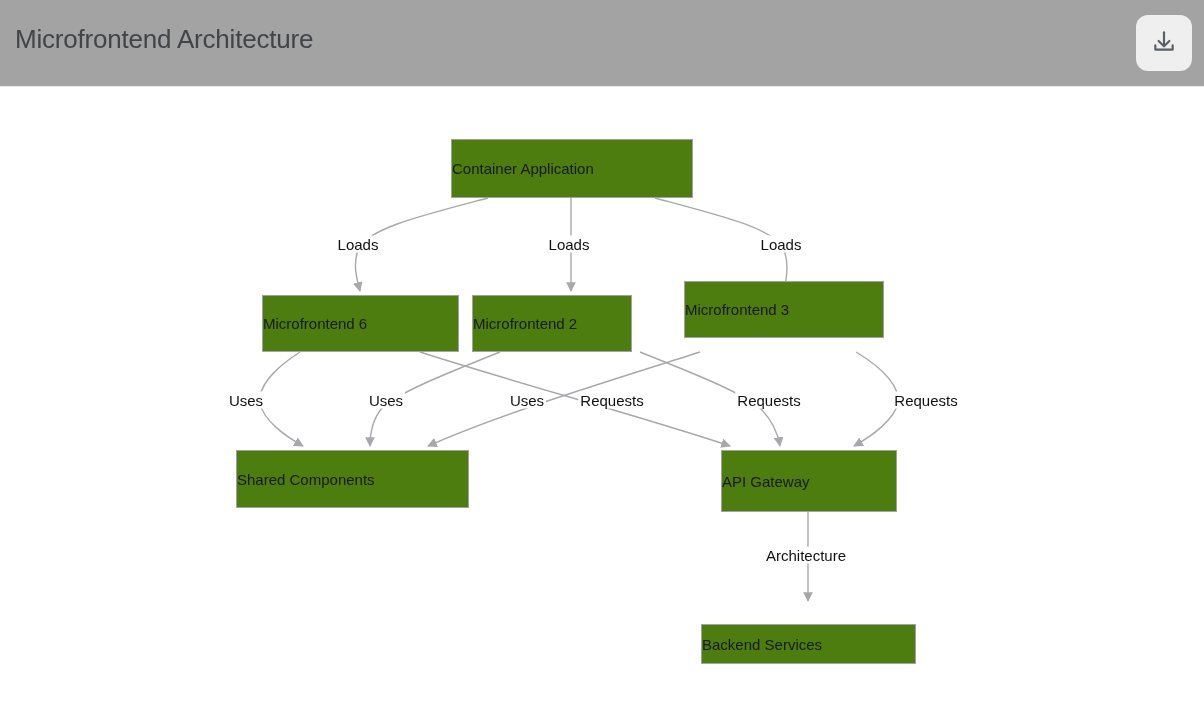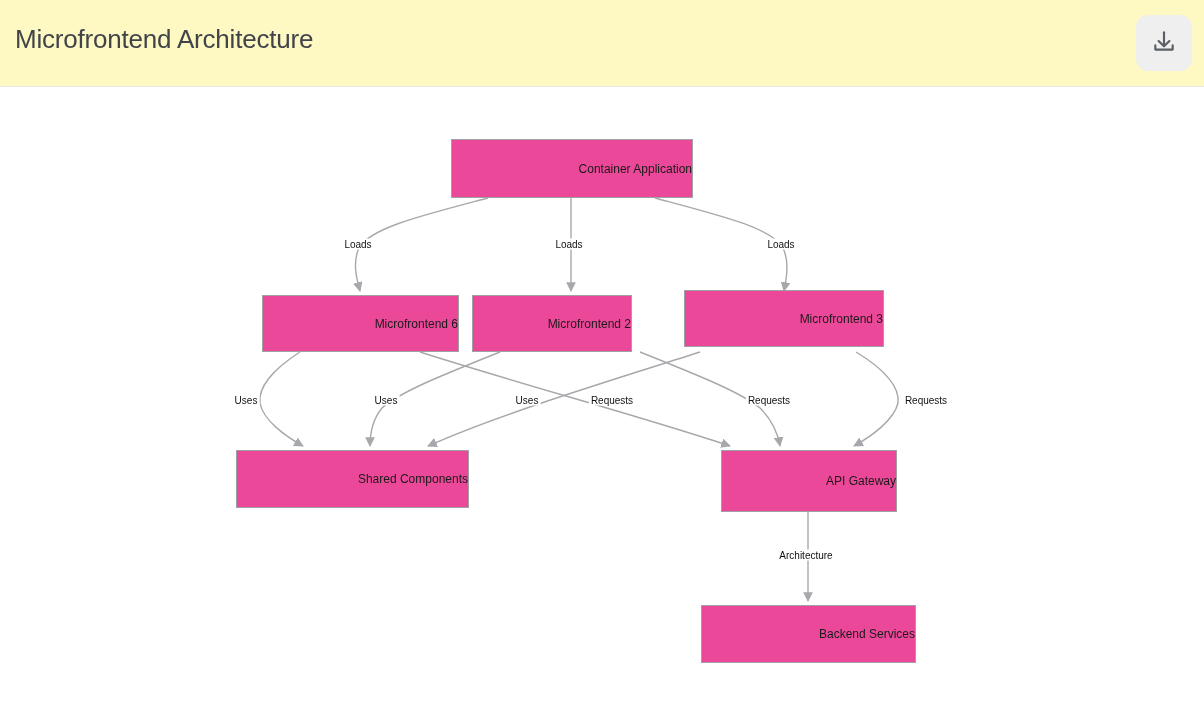--- a/index.html
+++ b/index.html
@@ -17,21 +17,21 @@
   }
 
   
   .header {
     position: absolute;
     left: 0; top: 0;
     width: 1204px;
     height: 87px;
     border-bottom: 1px solid #e8e8e8;
     box-sizing: border-box;
-    background: #fef9c3;
+    background: #a3a3a3;
   }
   .page-title {
     position: absolute;
     left: 15px;
     top: 24px;
     font-size: 26px;
     font-weight: 500;
     color: #414449;
     letter-spacing: -0.2px;
     white-space: nowrap;
@@ -89,33 +89,33 @@
     position: absolute;
     left: 0; top: 0;
     width: 1204px;
     height: 638px;
   }
 
   .node {
     position: absolute;
     box-sizing: border-box;
     border: 1.6px solid #9fa1a4;
-    background: #ec4899;
+    background: #4d7c0f;
     display: flex;
     align-items: center;
-    justify-content: flex-end;
+    justify-content: flex-start;
     color: #1a1a1a;
-    font-size: 12px;
+    font-size: 15px;
     font-weight: 400;
     white-space: nowrap;
   }
 
   .edge-label {
     position: absolute;
-    font-size: 10px;
+    font-size: 15px;
     color: #111111;
     background: #ffffff;
     white-space: nowrap;
     padding: 0 2px;
     transform: translate(-50%, -50%);
   }
 </style>
 </head>
 <body>
 
@@ -187,30 +187,30 @@
   <div id="node-layer">
       <div class="node" style="left: 451px; top: 51px; width: 242px; height: 59px;">
         <span>Container Application</span>
       </div>
       <div class="node" style="left: 262px; top: 207px; width: 197px; height: 57px;">
         <span>Microfrontend 6</span>
       </div>
       <div class="node" style="left: 472px; top: 207px; width: 160px; height: 57px;">
         <span>Microfrontend 2</span>
       </div>
-      <div class="node" style="left: 684px; top: 202px; width: 200px; height: 57px;">
+      <div class="node" style="left: 684px; top: 193px; width: 200px; height: 57px;">
         <span>Microfrontend 3</span>
       </div>
-      <div class="node" style="left: 236px; top: 362px; width: 233px; height: 58px; padding-left: 11px;">
+      <div class="node" style="left: 236px; top: 362px; width: 233px; height: 58px;">
         <span>Shared Components</span>
       </div>
       <div class="node" style="left: 721px; top: 362px; width: 176px; height: 62px;">
         <span>API Gateway</span>
       </div>
-      <div class="node" style="left: 701px; top: 517px; width: 215px; height: 58px;">
+      <div class="node" style="left: 701px; top: 536px; width: 215px; height: 40px;">
         <span>Backend Services</span>
       </div>
     </div>
   <div id="edge-label-layer">
       <div class="edge-label" style="left: 358px; top: 156px;">Loads</div>
       <div class="edge-label" style="left: 569px; top: 156px;">Loads</div>
       <div class="edge-label" style="left: 781px; top: 156px;">Loads</div>
       <div class="edge-label" style="left: 246px; top: 312px;">Uses</div>
       <div class="edge-label" style="left: 386px; top: 312px;">Uses</div>
       <div class="edge-label" style="left: 527px; top: 312px;">Uses</div>

